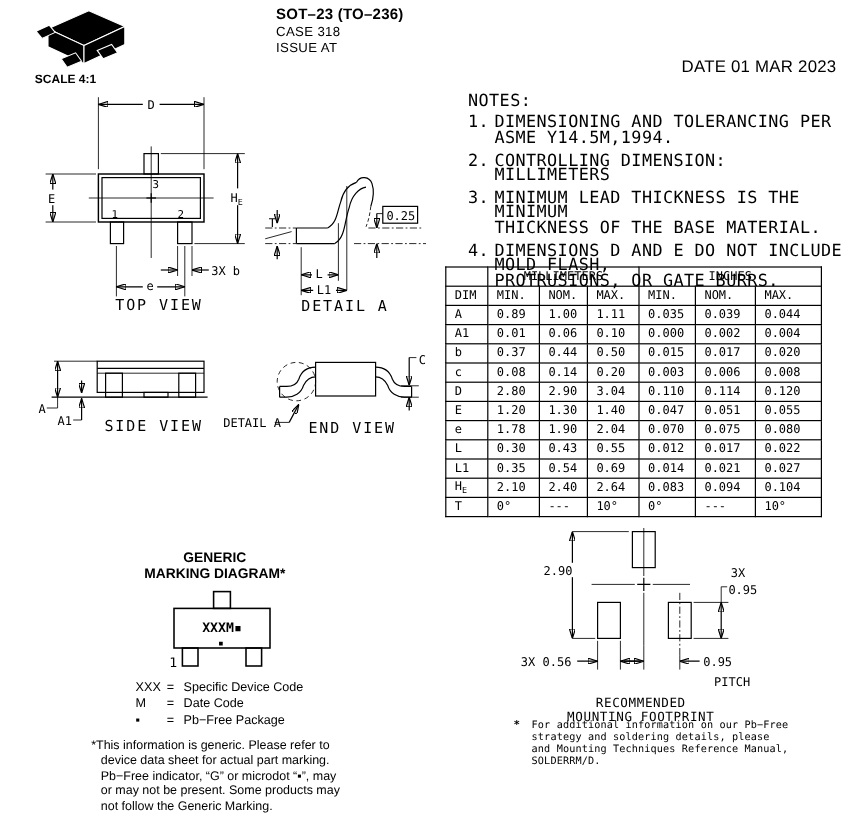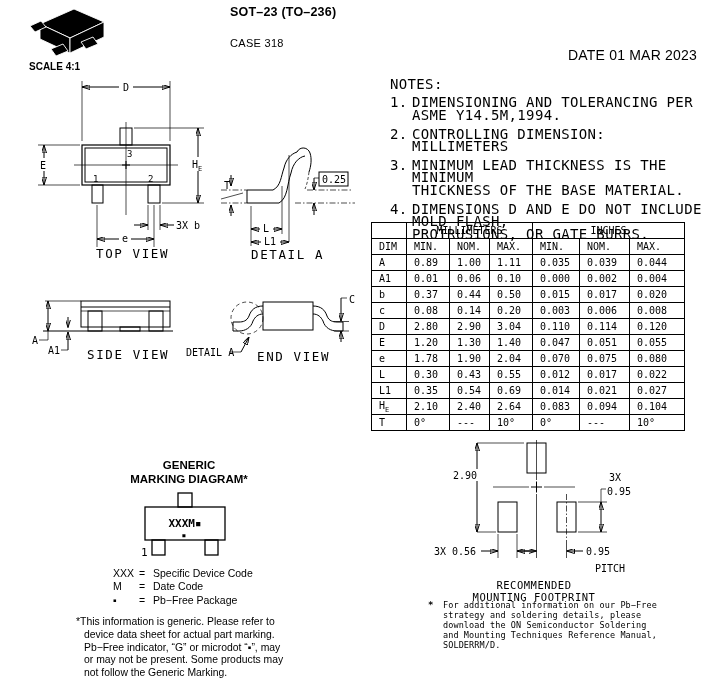--- a/index.html
+++ b/index.html
@@ -53,21 +53,22 @@
     <polygon class="solid" points="16,22 46,36 46,51 16,37"></polygon>
     <polygon class="solid" points="46,36 80,20 80,35 46,51"></polygon>
     <polygon class="solid" points="6,24 17,19 22,25 11,30"></polygon>
     <polygon class="solid" points="27,47 39,42 44,49 32,54"></polygon>
     <polygon class="solid" points="57,40 69,35 74,42 62,47"></polygon>
   </svg>
   <div class="abs scale" style="left:29px;top:61px;">SCALE 4:1</div>
 
   <div class="abs" style="left:230px;top:5px;width:235px;text-align:left;">
     <div class="hdr-title">SOT–23 (TO–236)</div>
-    <div class="hdr-sub" style="margin-top:18px;">CASE 318</div>
+    <div class="hdr-sub" style="margin-top:2px;">CASE 318</div>
+    <div class="hdr-sub" style="margin-top:1px;">ISSUE AT</div>
   </div>
   <div class="abs hdr-date" style="left:568px;top:47px;">DATE 01 MAR 2023</div>
 
   <svg class="abs" style="left:30px;top:75px;" width="185" height="195">
     <defs>
       <marker id="aTV" markerWidth="8" markerHeight="5" refX="8" refY="2.5" orient="auto-start-reverse" markerUnits="userSpaceOnUse">
         <path d="M0,0 L8,2.5 L0,5 Z" fill="#000" stroke="none"></path>
       </marker>
     </defs>
 
@@ -370,21 +371,21 @@
           <td>0°</td>
           <td>---</td>
           <td>10°</td>
           <td>0°</td>
           <td>---</td>
           <td>10°</td>
         </tr>
   </tbody>
     </table>
 
-  <div class="abs mk-title" style="left:114px;top:459px;width:150px;">
+  <div class="abs mk-title" style="left:104px;top:459px;width:150px;">
     <div>GENERIC</div>
     <div>MARKING DIAGRAM*</div>
   </div>
   <svg class="abs" style="left:130px;top:490px;" width="130" height="78">
     <rect x="48" y="3" width="14" height="14" style="stroke-width:1.3"></rect>
     <rect x="15" y="17" width="80" height="33" style="stroke-width:1.3"></rect>
     <rect x="22" y="50" width="13" height="15" style="stroke-width:1.3"></rect>
     <rect x="75" y="50" width="13" height="15" style="stroke-width:1.3"></rect>
     <text x="55" y="37" text-anchor="middle" font-size="11" font-weight="bold" font-family="Liberation Sans, sans-serif">XXXM▪</text>
     <text x="54" y="48" text-anchor="middle" font-size="8" font-family="Liberation Sans, sans-serif">▪</text>
@@ -464,19 +465,18 @@
 
     <text x="104" y="151" text-anchor="middle" font-size="10.5" letter-spacing="0.5">RECOMMENDED</text>
     <text x="104" y="163" text-anchor="middle" font-size="10.5" letter-spacing="0.5">MOUNTING FOOTPRINT</text>
   </svg>
 
   <div class="abs" style="left:428px;top:600px;display:flex;">
     <span class="soldnote-bullet mono" style="width:15px;flex:none;">*</span>
     <span class="soldnote mono">
       <span style="display:block">For additional information on our Pb−Free</span>
       <span style="display:block">strategy and soldering details, please</span>
-      <span style="display:block">download the ON Semiconductor Soldering</span>
       <span style="display:block">and Mounting Techniques Reference Manual,</span>
       <span style="display:block">SOLDERRM/D.</span>
     </span>
   </div>
 
 </div>
 
 </body></html>

